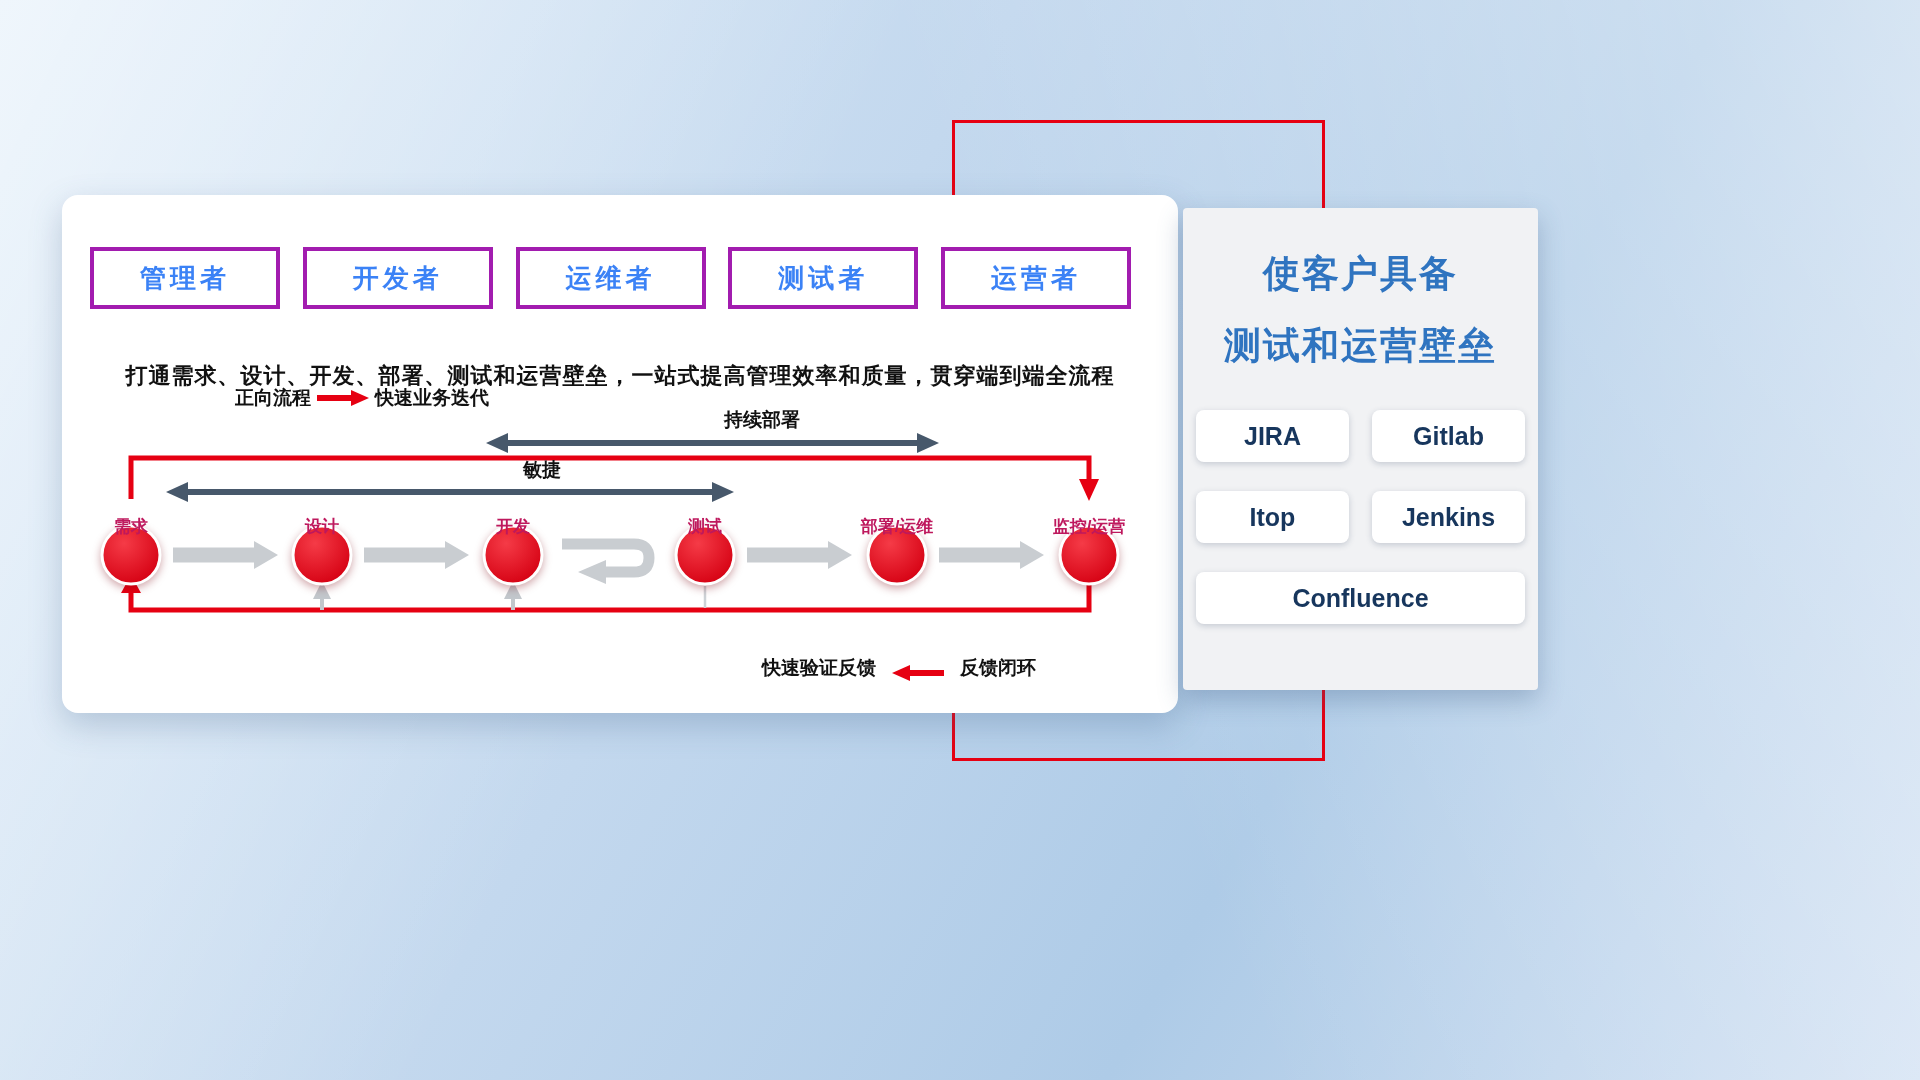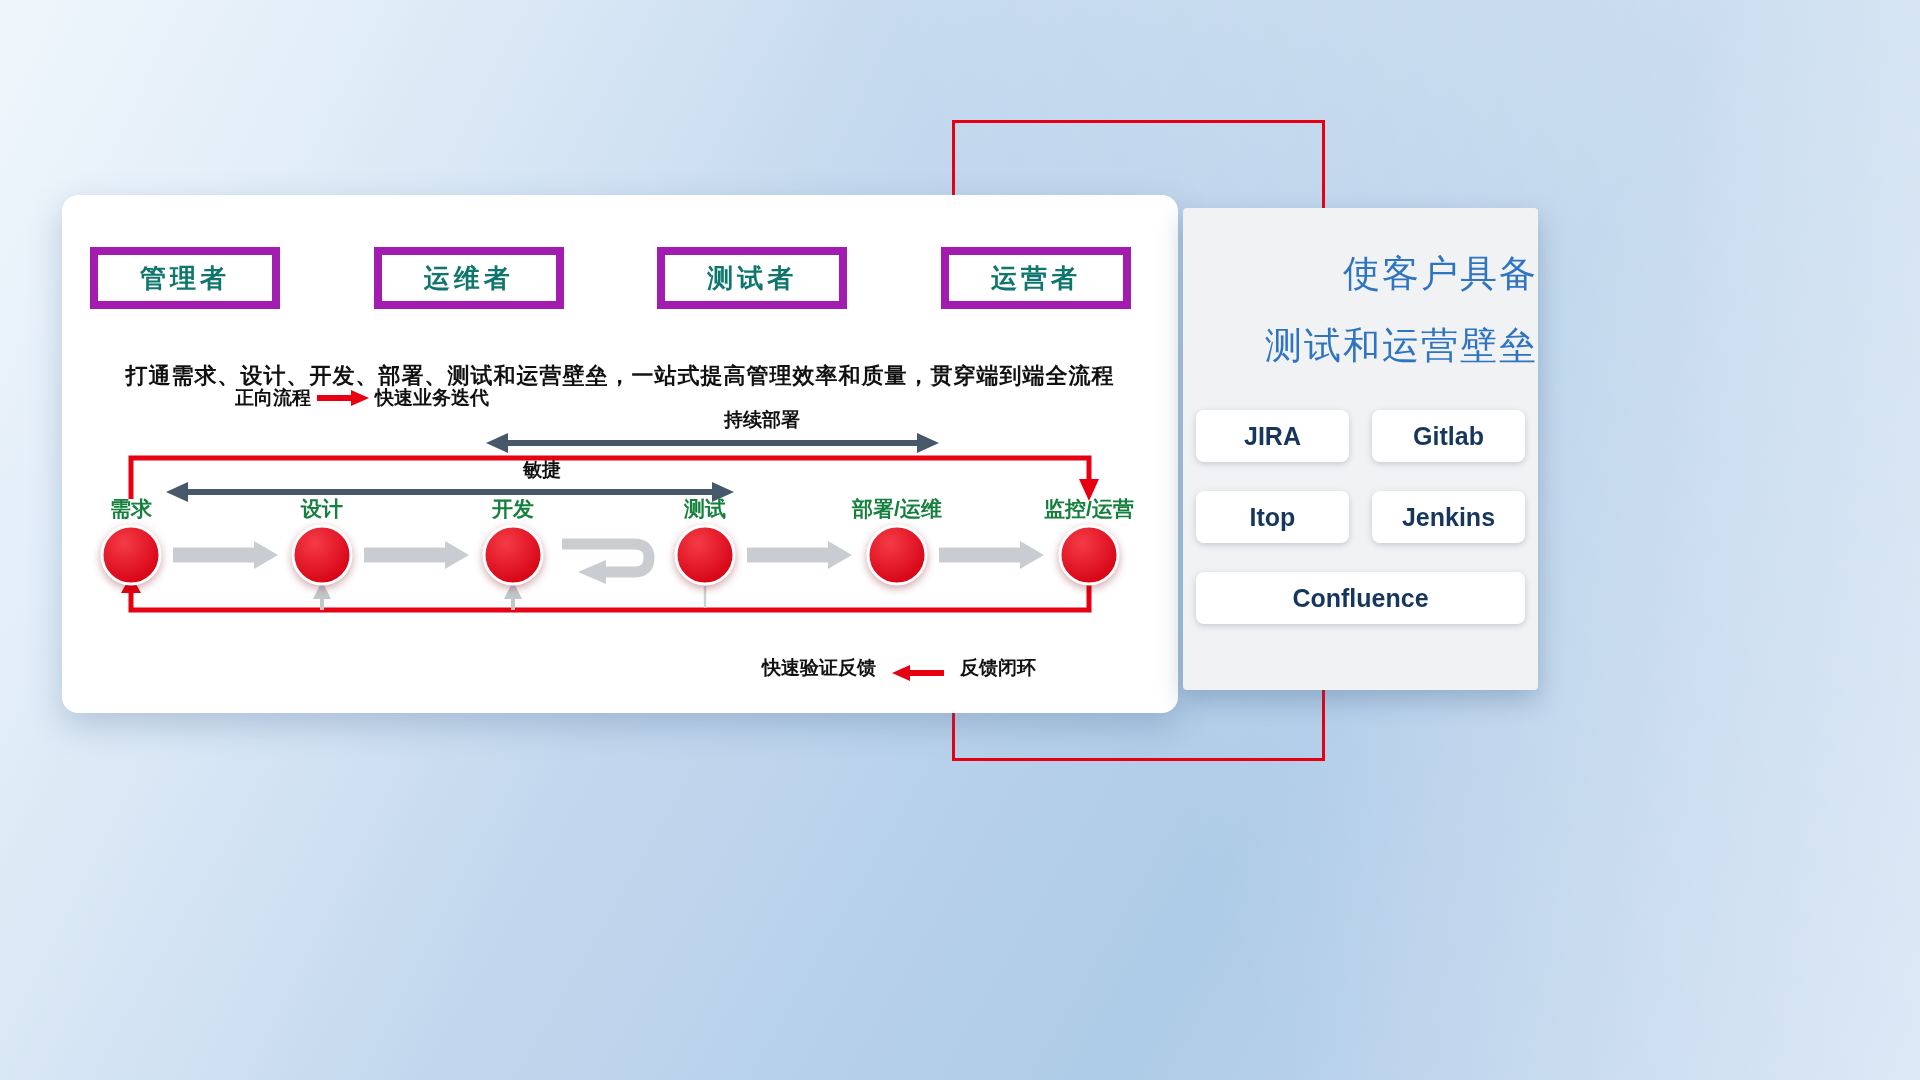--- a/index.html
+++ b/index.html
@@ -34,24 +34,24 @@
   }
   .card svg.flow-svg { position: absolute; left: 0; top: 0; }
 
   .roles-row {
     position: absolute;
     left: 28px; top: 52px; width: 1041px;
     display: flex; justify-content: space-between;
   }
   .role-box {
     width: 190px; height: 62px;
-    border: 8px solid #a21caf;
+    border: 4px solid #a21caf;
     display: flex; align-items: center; justify-content: center;
     font-size: 26px; font-weight: bold; letter-spacing: 4px;
-    color: #0f766e; background: #ffffff;
+    color: #3b82f6; background: #ffffff;
   }
 
   .description {
     position: absolute;
     left: 0; top: 140px; width: 100%;
     text-align: center;
     font-size: 22px; font-weight: bold; color: #111111;
     letter-spacing: 1px;
     margin-top: 26px;
   }
@@ -68,42 +68,42 @@
   }
 
   .span-label {
     position: absolute; width: 200px; text-align: right;
     font-size: 19px; font-weight: bold; color: #111111;
   }
   .span-label.cd { left: 538px; top: 212px; }
   .span-label.agile { left: 299px; top: 262px; }
 
   .stage-label {
-    position: absolute; top: 300px; width: 160px;
+    position: absolute; top: 320px; width: 160px;
     text-align: center;
-    font-size: 21px; font-weight: bold; color: #15803d;
+    font-size: 17px; font-weight: bold; color: #be185d;
   }
 
   .stage-circle { filter: drop-shadow(0 3px 4px rgba(120,0,12,0.35)); }
 
   
   .panel {
     position: absolute;
     left: 1183px; top: 208px;
     width: 355px; height: 482px;
     background: #f1f2f4;
     border-radius: 4px;
     box-shadow: 0 10px 26px rgba(60,90,130,0.32);
     z-index: 3;
   }
   .panel-title {
     margin-top: 30px;
-    text-align: right;
+    text-align: center;
     color: #2f74c0;
-    font-size: 37px; font-weight: normal;
+    font-size: 37px; font-weight: bold;
     line-height: 72px;
     letter-spacing: 2px;
   }
   .tools-grid {
     margin: 28px 13px 0;
     display: grid;
     grid-template-columns: 1fr 1fr;
     gap: 29px 23px;
   }
   .tool-chip {
@@ -118,20 +118,21 @@
 </style>
 </head>
 <body>
 
 <div class="red-frame"></div>
 
 <div class="card">
 
   <div class="roles-row">
     <div class="role-box">管理者</div>
+    <div class="role-box">开发者</div>
     <div class="role-box">运维者</div>
     <div class="role-box">测试者</div>
     <div class="role-box">运营者</div>
   </div>
 
   <div class="description">打通需求、设计、开发、部署、测试和运营壁垒，一站式提高管理效率和质量，贯穿端到端全流程</div>
 
   <div class="legend-forward">
     <span>正向流程</span>
     <svg width="52" height="16">

